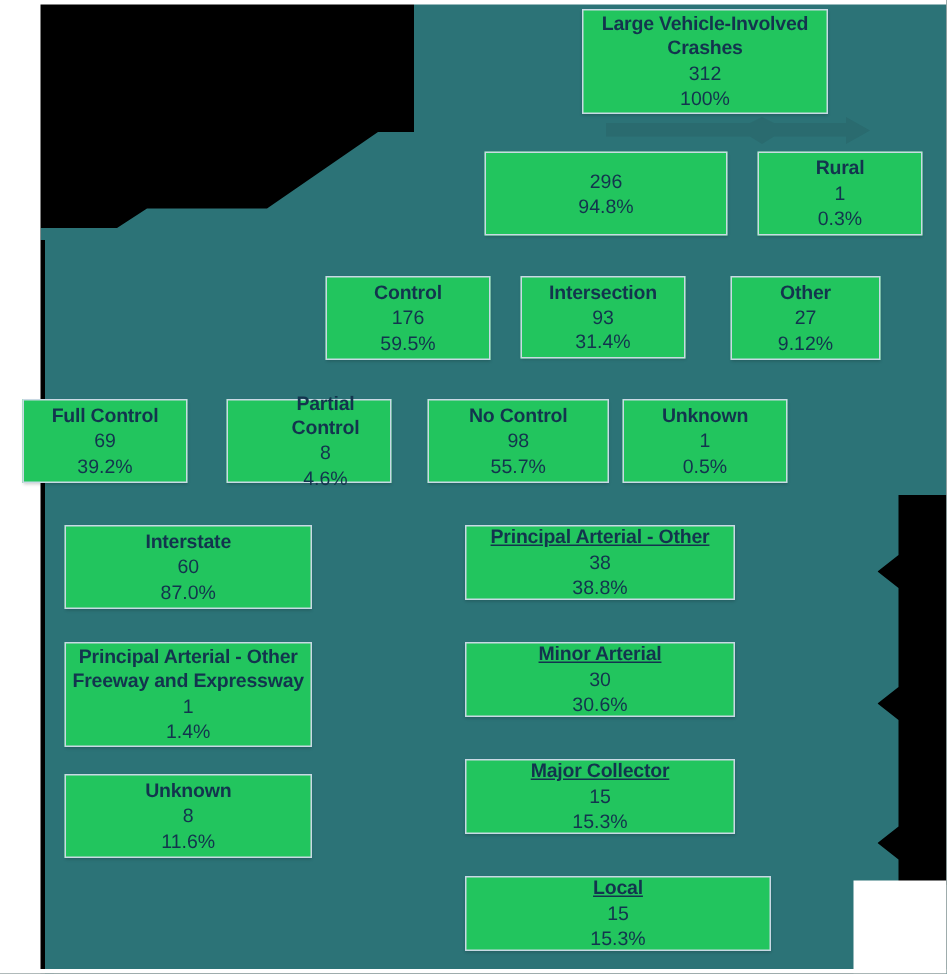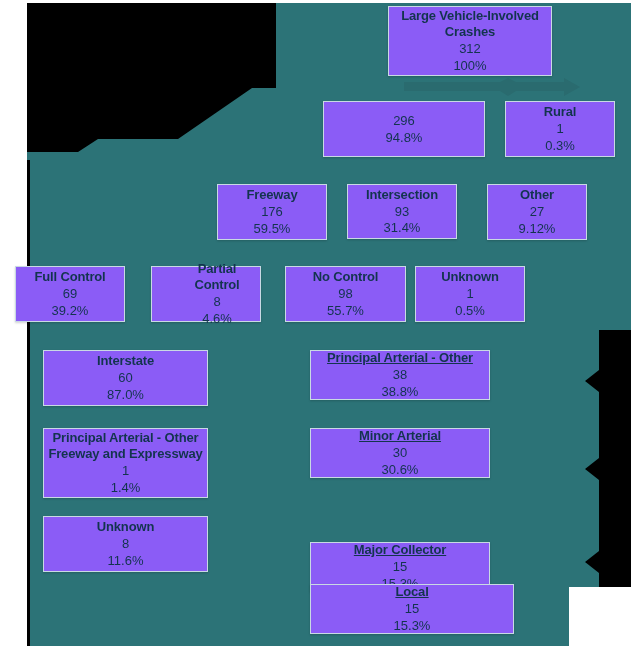--- a/index.html
+++ b/index.html
@@ -97,21 +97,21 @@
       0px 4px, 96px 4px, 104px 0px, 112px 4px,
       160px 4px, 160px 0px, 176px 9px, 160px 18px, 160px 13px,
       112px 13px, 104px 18px, 96px 13px, 0px 13px, 0px 18px
     );
     background:#2A6B6F;
   }
 
   
   .node{
     position:absolute;
-    background:#8b5cf6;
+    background:#22c55e;
     border:1px solid #C9D9E4;
     box-shadow:0 1px 2px rgba(0,0,0,0.18);
     box-sizing:border-box;
     display:flex;
     flex-direction:column;
     align-items:center;
     justify-content:center;
     color:#13344E;
     text-align:center;
     line-height:1.22;
@@ -157,21 +157,21 @@
       <div class="node" style="left: 323px; top: 101px; width: 162px; height: 56px;">
         <div class="n-count">296</div>
         <div class="n-pct">94.8%</div>
       </div>
       <div class="node" style="left: 505px; top: 101px; width: 110px; height: 56px;">
         <div class="n-title">Rural</div>
         <div class="n-count">1</div>
         <div class="n-pct">0.3%</div>
       </div>
       <div class="node" style="left: 217px; top: 184px; width: 110px; height: 56px;">
-        <div class="n-title">Freeway</div>
+        <div class="n-title">Control</div>
         <div class="n-count">176</div>
         <div class="n-pct">59.5%</div>
       </div>
       <div class="node" style="left: 347px; top: 184px; width: 110px; height: 55px;">
         <div class="n-title">Intersection</div>
         <div class="n-count">93</div>
         <div class="n-pct">31.4%</div>
       </div>
       <div class="node" style="left: 487px; top: 184px; width: 100px; height: 56px;">
         <div class="n-title">Other</div>
@@ -212,21 +212,21 @@
         <div class="n-title">Principal Arterial - Other
 Freeway and Expressway</div>
         <div class="n-count">1</div>
         <div class="n-pct">1.4%</div>
       </div>
       <div class="node underline" style="left: 310px; top: 428px; width: 180px; height: 50px;">
         <div class="n-title">Minor Arterial</div>
         <div class="n-count">30</div>
         <div class="n-pct">30.6%</div>
       </div>
-      <div class="node underline" style="left: 310px; top: 506px; width: 180px; height: 50px; margin-top: 36px;">
+      <div class="node underline" style="left: 310px; top: 506px; width: 180px; height: 50px;">
         <div class="n-title">Major Collector</div>
         <div class="n-count">15</div>
         <div class="n-pct">15.3%</div>
       </div>
       <div class="node" style="left: 43px; top: 516px; width: 165px; height: 56px;">
         <div class="n-title">Unknown</div>
         <div class="n-count">8</div>
         <div class="n-pct">11.6%</div>
       </div>
       <div class="node underline" style="left: 310px; top: 584px; width: 204px; height: 50px;">

